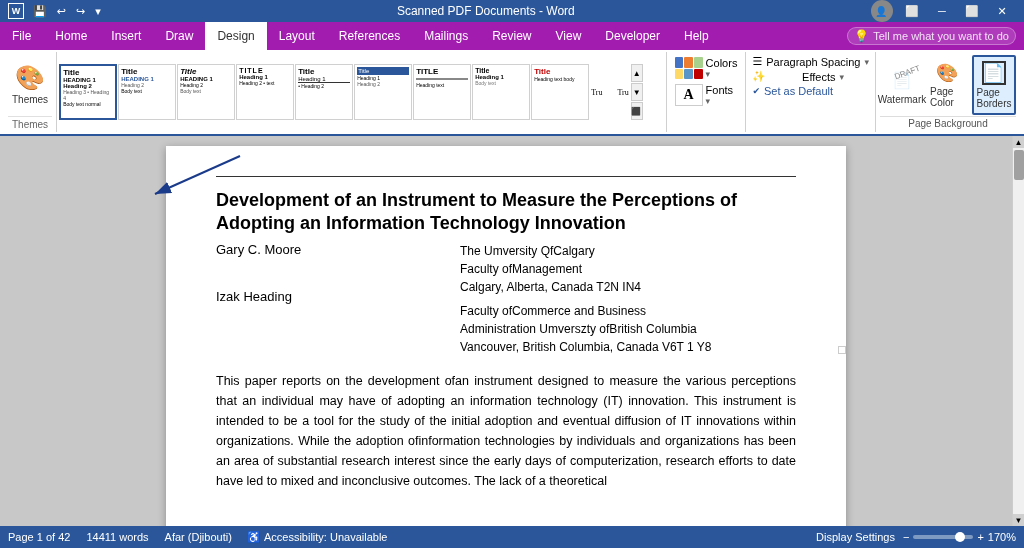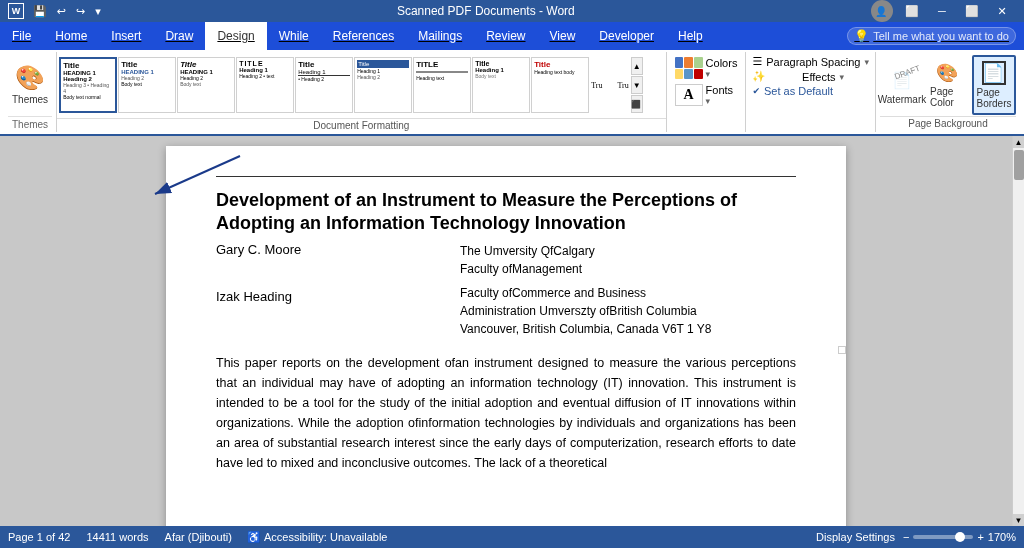--- a/index.html
+++ b/index.html
@@ -200,23 +200,22 @@
     .tell-me-text { color: rgba(255,255,255,0.85); font-size: 11px; }
     .lightbulb { color: #ffd700; font-size: 12px; }
 
     
     .app-wrapper { width: 1024px; height: 548px; display: flex; flex-direction: column; overflow: hidden; }
 
     
     .ribbon-header {
       display: flex;
       align-items: stretch;
-      background: #1d4ed8;
+      background: #a21caf;
       height: 28px;
-      text-decoration: underline;
     }
     .ribbon-header-tabs { display: flex; flex: 1; }
     .ribbon-header-right {
       display: flex;
       align-items: center;
       padding: 0 8px;
       gap: 4px;
     }
     .user-avatar {
       width: 22px;
@@ -257,21 +256,21 @@
     </div>
   </div>
 
   <div class="ribbon-header">
     <div class="ribbon-header-tabs">
       <div class="ribbon-tab">File</div>
       <div class="ribbon-tab">Home</div>
       <div class="ribbon-tab">Insert</div>
       <div class="ribbon-tab">Draw</div>
       <div class="ribbon-tab active">Design</div>
-      <div class="ribbon-tab">While</div>
+      <div class="ribbon-tab">Layout</div>
       <div class="ribbon-tab">References</div>
       <div class="ribbon-tab">Mailings</div>
       <div class="ribbon-tab">Review</div>
       <div class="ribbon-tab">View</div>
       <div class="ribbon-tab">Developer</div>
       <div class="ribbon-tab">Help</div>
     </div>
     <div class="ribbon-header-right">
       <div class="tell-me-container">
         <span class="lightbulb">💡</span>
@@ -357,21 +356,20 @@
             <div style="font-size:8px;font-family:serif;">Tru</div>
             <div style="font-size:8px;font-family:serif;">Tru</div>
           </div>
 
           <div class="gallery-scroll-btns">
             <div class="gallery-scroll-btn">▲</div>
             <div class="gallery-scroll-btn">▼</div>
             <div class="gallery-scroll-btn">⬛</div>
           </div>
         </div>
-        <div style="font-size:10px;color:#555;text-align:center;border-top:1px solid #ddd;padding:1px;background:white;">Document Formatting</div>
       </div>
 
       <div style="display:flex;flex-direction:column;padding:4px 6px;border-left:1px solid #d0d0d0;border-right:1px solid #d0d0d0;min-width:70px;">
         <div style="flex:1;display:flex;flex-direction:column;gap:3px;">
 
           <div style="display:flex;align-items:center;gap:3px;cursor:pointer;padding:1px 2px;">
             <div style="width:28px;height:22px;display:grid;grid-template-columns:1fr 1fr 1fr;grid-template-rows:1fr 1fr;gap:1px;">
               <div style="background:#4472c4;border-radius:1px;"></div>
               <div style="background:#ed7d31;border-radius:1px;"></div>
               <div style="background:#a9d18e;border-radius:1px;"></div>
@@ -466,20 +464,21 @@
           <div class="doc-author-left">
             <div class="doc-author-name" style="font-size:13px;margin-bottom:32px;">Gary C. Moore</div>
             <div style="margin-top:24px;">
               <div style="font-size:13px;">Izak Heading</div>
             </div>
           </div>
           <div class="doc-author-right">
             <div class="doc-affiliation">
               <div>The Umversity QfCalgary</div>
               <div>Faculty ofManagement</div>
+              <div>Calgary, Alberta, Canada T2N IN4</div>
             </div>
             <div class="doc-affiliation" style="margin-top:6px;">
               <div>Faculty     ofCommerce     and     Business</div>
               <div>Administration Umverszty ofBritish Columbia</div>
               <div>Vancouver, British Columbia, Canada V6T 1 Y8</div>
             </div>
           </div>
         </div>
 
         <div class="doc-abstract">This paper reports on the development ofan instrument designed to measure the various perceptions that an individual may have of adopting an information technology (IT) innovation. This instrument is intended to be a tool for the study of the initial adoption and eventual diffusion of IT innovations within organizations. While the adoption ofinformation technologies by individuals and organizations has been an area of substantial research interest since the early days of computerization, research efforts to date have led to mixed and inconclusive outcomes. The lack of a theoretical</div>

